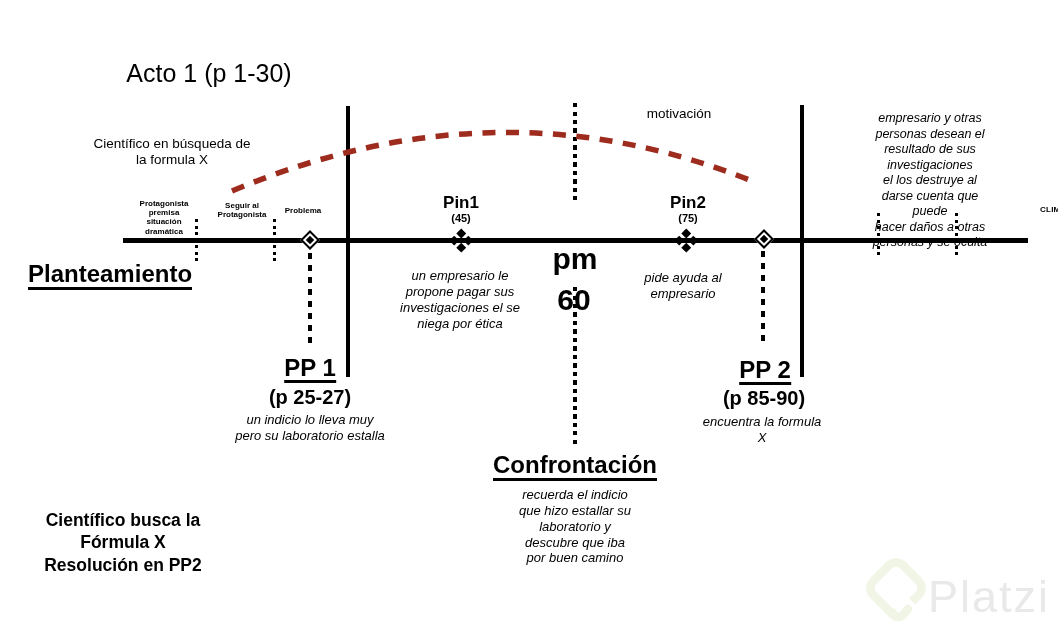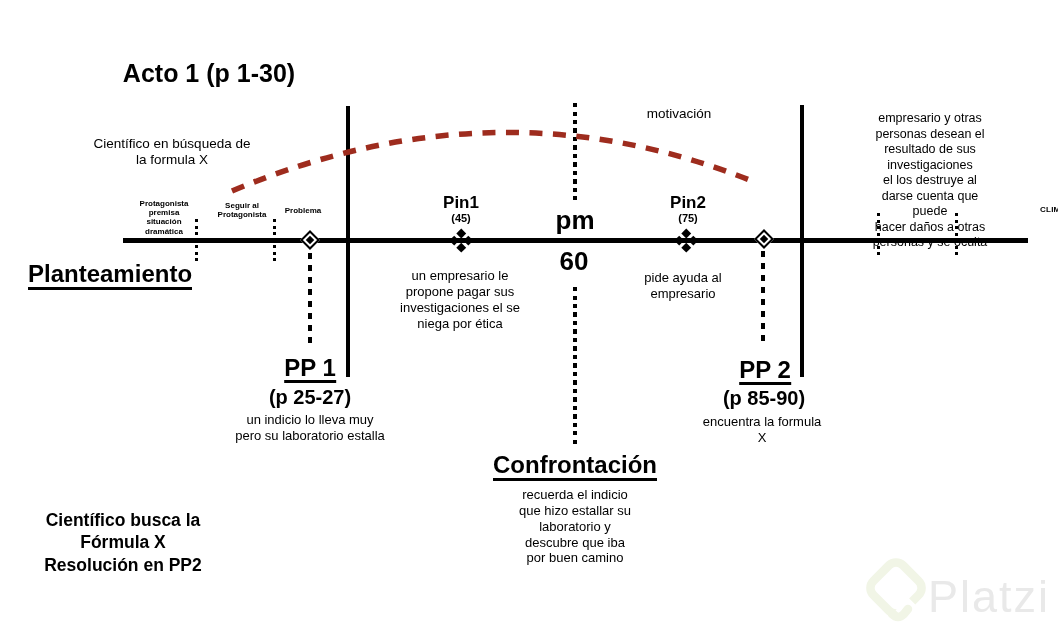--- a/index.html
+++ b/index.html
@@ -2,30 +2,30 @@
 <html><head>
 <meta charset="utf-8">
 <style>
   html,body { margin:0; padding:0; background:#fff; }
   .canvas {
     position:relative; width:1058px; height:637px; background:#ffffff;
     font-family:"Liberation Sans","DejaVu Sans",sans-serif; color:#000; overflow:hidden;
   }
   
   .t { position:absolute; transform:translateX(-50%); text-align:center; white-space:pre-line; line-height:1.2; }
-  .act-title { font-weight:bold; font-size:25px; letter-spacing:0px; white-space:nowrap; }
+  .act-title { font-weight:normal; font-size:25px; letter-spacing:0px; white-space:nowrap; }
   .section { font-weight:bold; font-size:24px; border-bottom:3px solid #000; padding-bottom:1px; line-height:1.05; white-space:nowrap; }
   .tl { position:absolute; }             
   .desc { font-size:13.5px; line-height:1.18; }
   .beat { font-weight:bold; font-size:8px; line-height:1.15; }
   .arclabel { font-size:13.5px; line-height:1.2; }
   .pinlabel { font-weight:bold; font-size:17px; white-space:nowrap; }
   .pinpage { font-weight:bold; font-size:11px; white-space:nowrap; }
-  .big { font-weight:bold; font-size:26px; white-space:nowrap; }
-  .note { font-size:13px; line-height:1.22; }
+  .big { font-weight:bold; font-size:30px; white-space:nowrap;margin-top:36px; }
+  .note { font-size:13px; line-height:1.22;font-style:italic; }
   .pp-label { font-weight:bold; font-size:24px; border-bottom:3px solid #000; padding-bottom:0px; line-height:1.0; white-space:nowrap; }
   .pp-pages { font-weight:bold; font-size:20px; white-space:nowrap; }
   .climax { font-weight:bold; font-size:8px; letter-spacing:.2px; white-space:nowrap; }
   .summary { font-weight:bold; font-size:17.5px; line-height:1.28; }
 
   
   .hsolid { position:absolute; background:#000; }
   .vsolid { position:absolute; width:4px; background:#000; }
   .vdot   { position:absolute; width:3.5px; background:repeating-linear-gradient(#000 0 4px, transparent 4px 8.5px); }
   .vdot-sm{ position:absolute; width:3px;  background:repeating-linear-gradient(#000 0 3px, transparent 3px 6.5px); }

